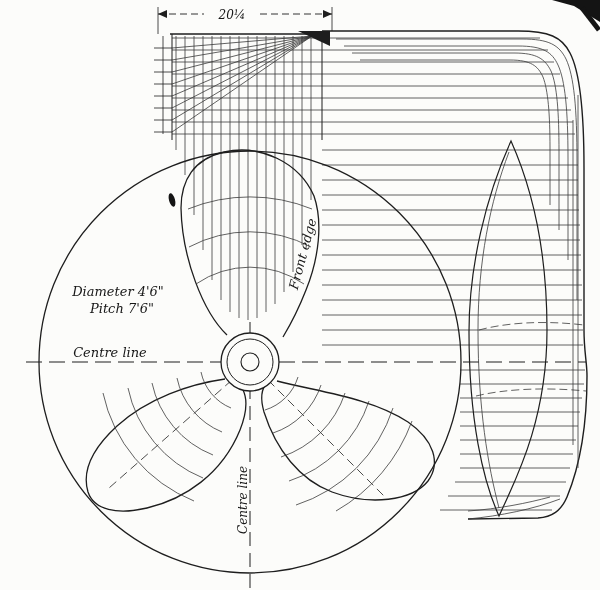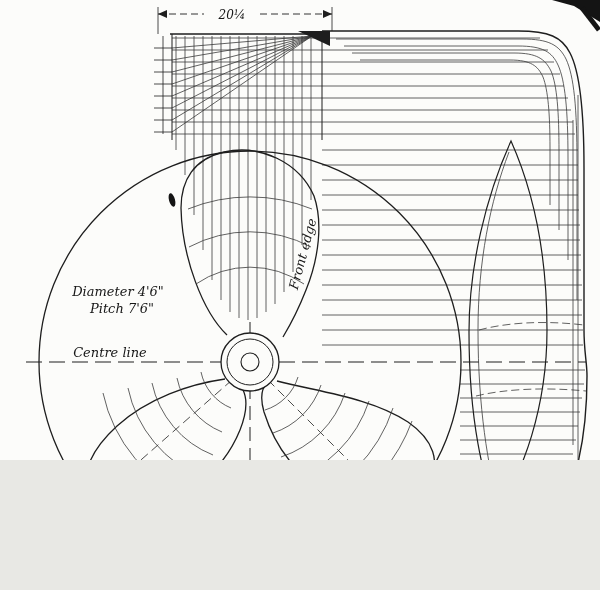--- a/index.html
+++ b/index.html
@@ -1,18 +1,18 @@
 <!DOCTYPE html>
 <html><head>
 <meta charset="utf-8">
 <style>
   html,body{margin:0;padding:0;background:#e8e8e4;}
   .sheet{
     position:relative;
-    width:600px;height:460px;
+    width:600px;height:590px;
     background:#fcfcfa;
     overflow:hidden;
     font-family:"DejaVu Serif", serif;
   }
   svg{position:absolute;left:0;top:0;}
   .ink{stroke:#1e1e1e;fill:none;}
   .thin{stroke:#3a3a3a;stroke-width:.8;fill:none;}
   .lbl{font:italic 13px "DejaVu Serif", serif;fill:#161616;}
   .lbl-small{font:italic 12px "DejaVu Serif", serif;fill:#161616;}
 </style>

